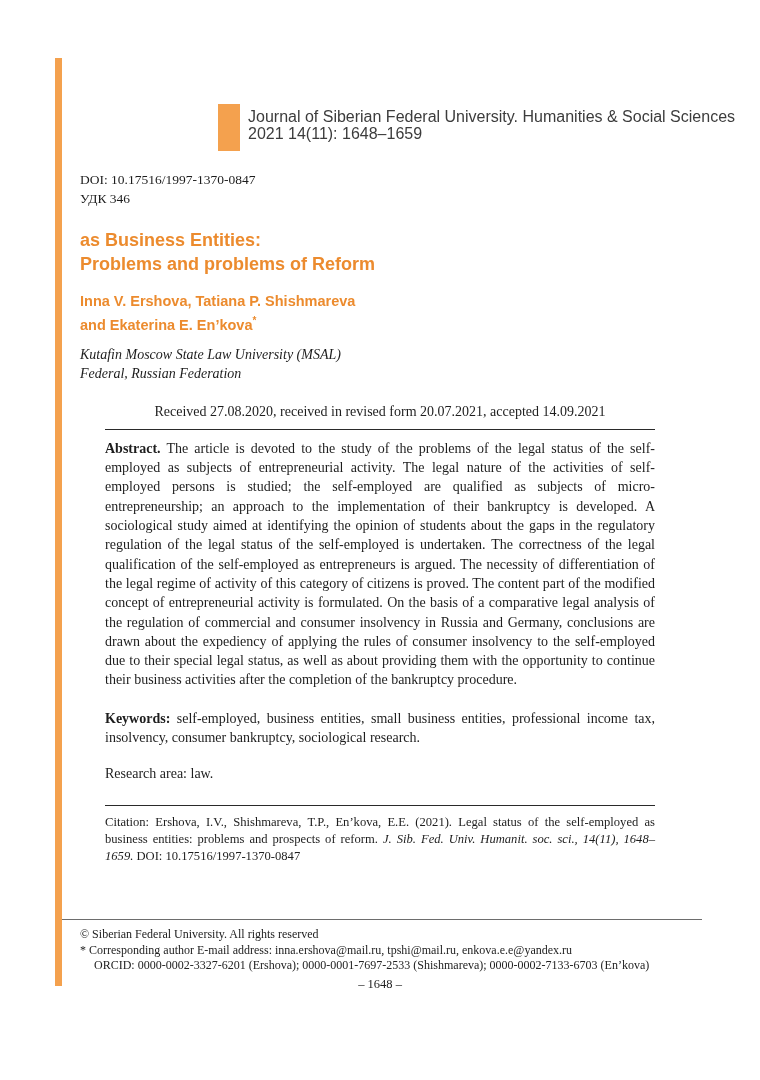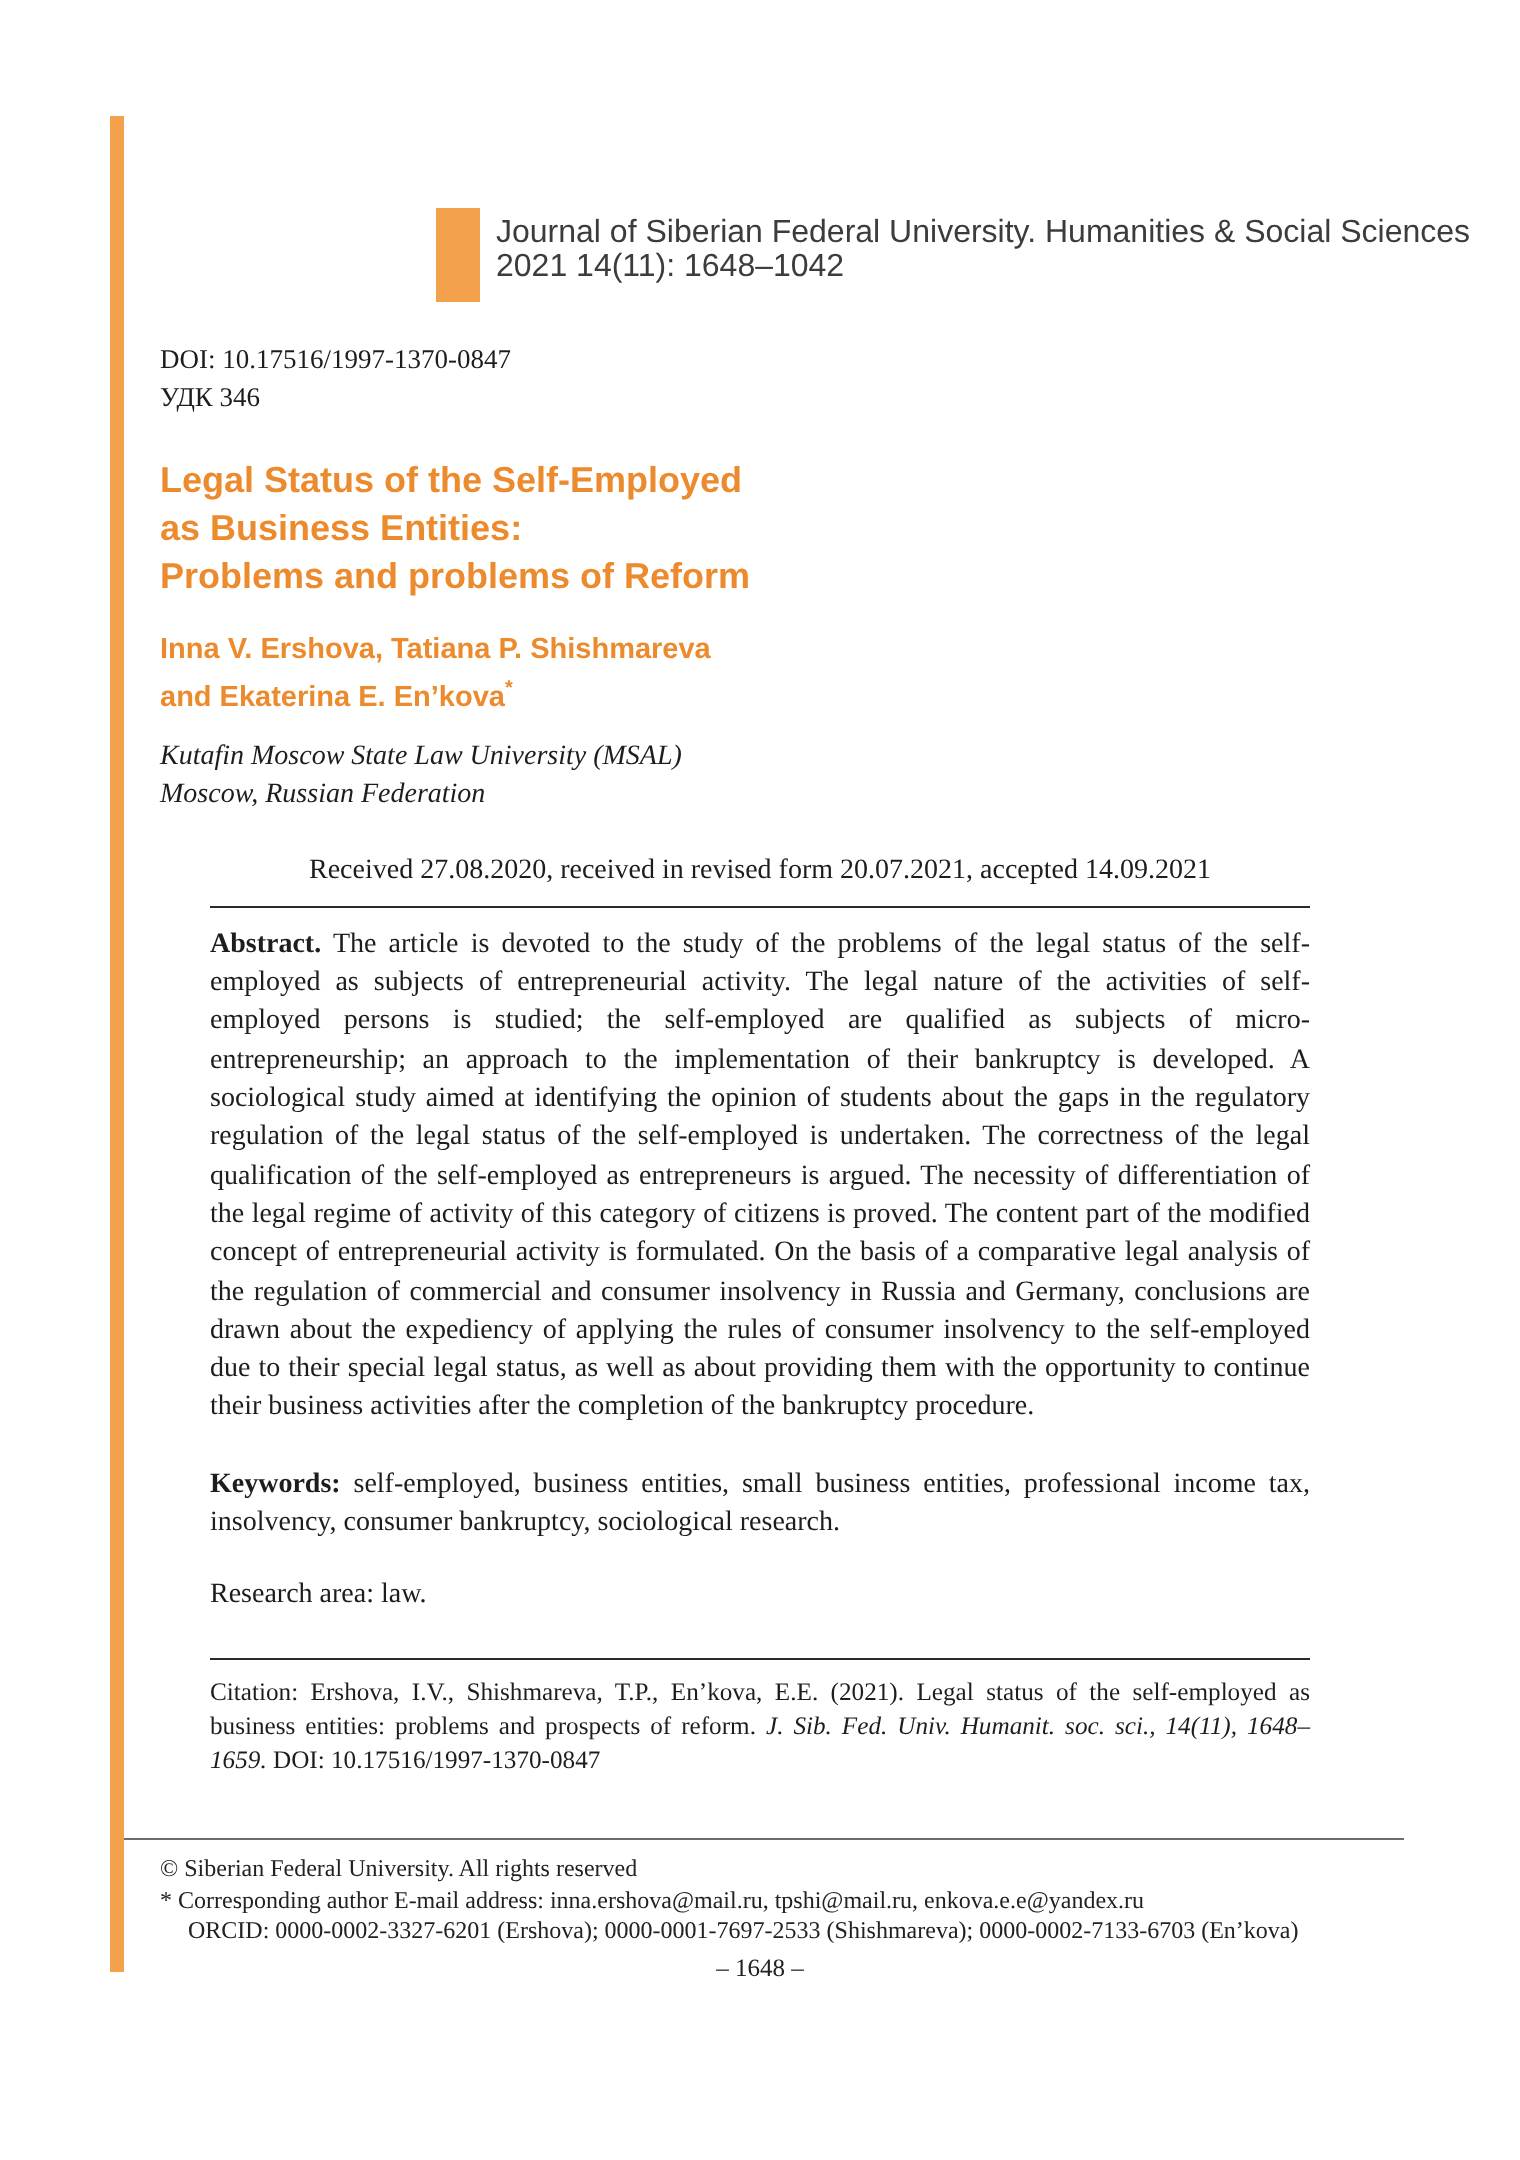--- a/index.html
+++ b/index.html
@@ -150,43 +150,42 @@
 <body>
 
 <div class="page">
 
   <div class="left-accent-bar"></div>
 
   <div class="journal-header">
     <div class="accent-block"></div>
     <div class="jh-text">
       <div>Journal of Siberian Federal University.  Humanities &amp; Social Sciences</div>
-      <div>2021 14(11): 1648–1042</div>
+      <div>2021 14(11): 1648–1659</div>
     </div>
   </div>
 
   <div class="content">
 
     <div class="doi-line">DOI: 10.17516/1997-1370-0847</div>
     <div class="udk-line">УДК 346</div>
 
     <div class="paper-title">
-      <div>Legal Status of the Self-Employed</div>
       <div>as Business Entities:</div>
       <div>Problems and problems of Reform</div>
     </div>
 
     <div class="authors">
       <div>Inna V. Ershova, Tatiana P. Shishmareva</div>
       <div><span>and Ekaterina E. En’kova</span><sup>*</sup></div>
     </div>
 
     <div class="affiliation">
       <div>Kutafin Moscow State Law University (MSAL)</div>
-      <div>Moscow, Russian Federation</div>
+      <div>Federal, Russian Federation</div>
     </div>
 
     <div class="received-line">Received 27.08.2020, received in revised form 20.07.2021, accepted 14.09.2021</div>
 
     <hr class="rule">
 
     <div class="abstract-block"><span class="lead">Abstract.</span><span> The article is devoted to the study of the problems of the legal status of the self-employed as subjects of entrepreneurial activity. The legal nature of the activities of self-employed persons is studied; the self-employed are qualified as subjects of micro-entrepreneurship; an approach to the implementation of their bankruptcy is developed. A sociological study aimed at identifying the opinion of students about the gaps in the regulatory regulation of the legal status of the self-employed is undertaken. The correctness of the legal qualification of the self-employed as entrepreneurs is argued. The necessity of differentiation of the legal regime of activity of this category of citizens is proved. The content part of the modified concept of entrepreneurial activity is formulated. On the basis of a comparative legal analysis of the regulation of commercial and consumer insolvency in Russia and Germany, conclusions are drawn about the expediency of applying the rules of consumer insolvency to the self-employed due to their special legal status, as well as about providing them with the opportunity to continue their business activities after the completion of the bankruptcy procedure.</span></div>
 
     <div class="keywords-block"><span class="lead">Keywords:</span><span> self-employed, business entities, small business entities, professional income tax, insolvency, consumer bankruptcy, sociological research.</span></div>
 

